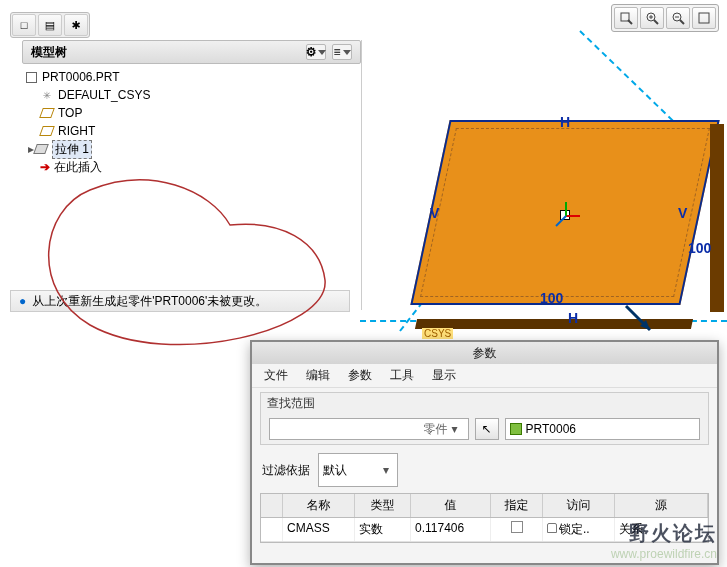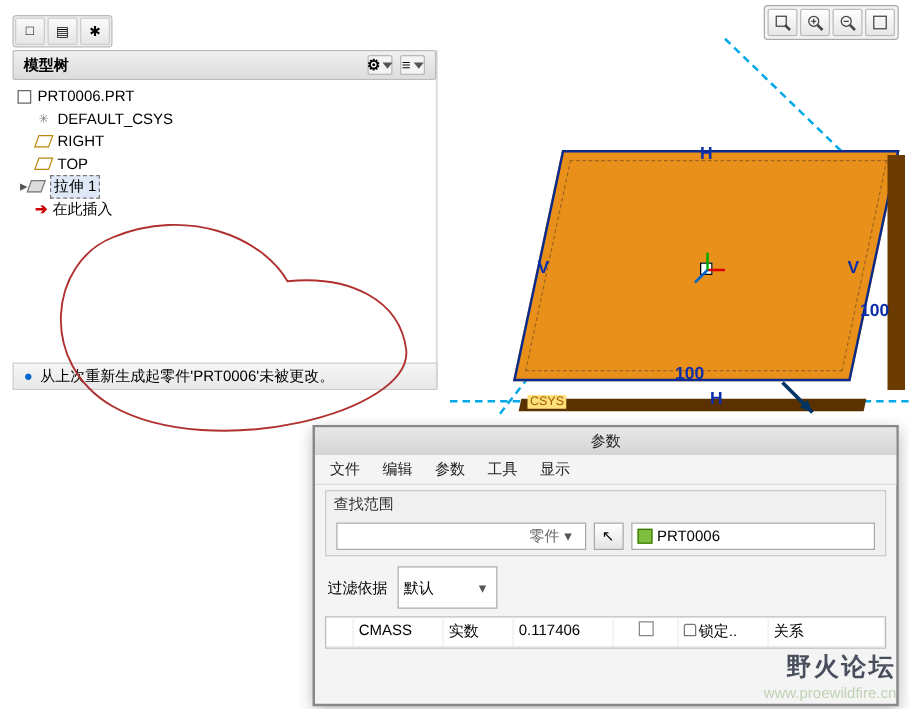--- a/index.html
+++ b/index.html
@@ -1,21 +1,21 @@
 <!DOCTYPE html>
 <html><head>
 <meta charset="utf-8">
 <style>
 *{box-sizing:border-box;margin:0;padding:0;font-family:"Microsoft YaHei","SimSun",Arial,sans-serif;font-size:12px}
 body{background:#fff;position:relative;width:727px;height:567px;overflow:hidden}
 .toolbar-top{position:absolute;left:10px;top:12px;display:flex;gap:2px;border:1px solid #bbb;border-radius:3px;background:#eee;padding:1px}
 .tb-btn{width:24px;height:22px;border:1px solid #ccc;background:linear-gradient(#fafafa,#e6e6e6);border-radius:2px;display:flex;align-items:center;justify-content:center;font-size:11px}
 .top-right-tools{position:absolute;right:8px;top:4px;display:flex;gap:2px;border:1px solid #aaa;border-radius:3px;background:#f4f4f4;padding:2px}
 .tr-btn{width:24px;height:22px;border:1px solid #bbb;background:linear-gradient(#fff,#e6e6e6);border-radius:2px;display:flex;align-items:center;justify-content:center}
-.left-panel{position:absolute;left:10px;top:40px;width:340px;height:270px;border-right:1px solid #ccc}
+.left-panel{position:absolute;left:22px;top:40px;width:340px;height:270px;border-right:1px solid #ccc}
 .panel-header{height:24px;background:linear-gradient(#f0f0f0,#dcdcdc);border:1px solid #bbb;border-radius:2px;display:flex;align-items:center;padding:0 8px;font-weight:bold;justify-content:space-between}
 .header-tools{display:flex;gap:6px}
 .header-tool{width:20px;height:16px;border:1px solid #b8b8b8;background:#f4f4f4;border-radius:2px;display:flex;align-items:center;justify-content:center;font-size:10px}
 .tree{padding:4px 2px;font-family:"SimSun",monospace;font-size:12px}
 .tree-node{display:flex;align-items:center;height:18px;white-space:nowrap}
 .tree-indent{display:inline-block}
 .tree-icon{width:14px;height:12px;display:inline-flex;align-items:center;justify-content:center;margin-right:4px}
 .datum-icon{width:12px;height:10px;transform:skewX(-20deg);border:1px solid #b8860b;display:inline-block}
 .cs-icon{font-size:10px;color:#888}
 .part-icon{width:11px;height:11px;background:#fff;border:1px solid #666;display:inline-block}
@@ -24,21 +24,21 @@
 .msg-bar{position:absolute;left:10px;top:290px;width:340px;height:22px;border:1px solid #ccc;background:linear-gradient(#f6f6f6,#e8e8e8);display:flex;align-items:center;padding:0 8px;font-family:"SimSun"}
 .msg-bullet{color:#06c;margin-right:6px}
 .ink{position:absolute;left:30px;top:170px;width:300px;height:200px;pointer-events:none}
 .viewport{position:absolute;left:360px;top:30px;right:0;height:310px}
 .solid{position:absolute;left:60px;top:80px;width:290px;height:210px}
 .face{position:absolute;left:10px;top:10px;width:270px;height:185px;background:#e8901a;transform:skewX(-12deg);border:2px solid #0b2b8c}
 .face-inner{position:absolute;inset:6px;border:1px dashed rgba(0,0,50,.3)}
 .side-r{position:absolute;right:-14px;top:14px;width:14px;height:188px;background:#6b3b00;transform:skewY(0deg)}
 .side-b{position:absolute;left:-4px;bottom:-9px;width:276px;height:10px;background:#5a3200;transform:skewX(-12deg)}
 .dim{position:absolute;color:#0c2ea8;font-weight:bold;font-size:14px}
-.csys-mark{position:absolute;left:62px;top:286px;font-size:10px;color:#a06000;background:#ffe07a;padding:0 2px}
+.csys-mark{position:absolute;left:62px;top:298px;font-size:10px;color:#a06000;background:#ffe07a;padding:0 2px}
 .dash{position:absolute;border-top:2px dashed #00a8e8}
 .origin{position:absolute;width:10px;height:10px;background:#fff;border:1px solid #000}
 .param-dlg{position:absolute;left:250px;top:340px;right:8px;bottom:2px;border:2px solid #888;background:#f4f4f4;box-shadow:0 4px 12px rgba(0,0,0,.3)}
 .dlg-title{height:22px;background:linear-gradient(#e8e8e8,#d4d4d4);display:flex;align-items:center;justify-content:center;font-size:12px;color:#222}
 .dlg-menu{height:24px;display:flex;align-items:center;gap:18px;padding:0 12px;color:#222;background:#f4f4f4;border-bottom:1px solid #ddd}
 .group{margin:4px 8px;border:1px solid #ccc;background:#f0f0f0}
 .group-title{padding:2px 6px;color:#333;font-size:12px}
 .group-body{display:flex;gap:6px;align-items:center;padding:4px 8px}
 .sel-input{flex:1;height:22px;border:1px solid #aaa;background:#fff;padding:0 6px;color:#666;display:flex;align-items:center;justify-content:flex-end}
 .dd{width:14px;text-align:center;color:#555}
@@ -123,28 +123,28 @@
     <div class="tree-node">
       <span class="tree-indent" style="width:16px"></span>
       <span class="tree-icon cs-icon">✳</span>
       <span>DEFAULT_CSYS</span>
     </div>
     <div class="tree-node">
       <span class="tree-indent" style="width:16px"></span>
       <span class="tree-icon">
           <span class="datum-icon"></span>
         </span>
+      <span>TOP</span>
+    </div>
+    <div class="tree-node">
+      <span class="tree-indent" style="width:16px"></span>
+      <span class="tree-icon">
+          <span class="datum-icon"></span>
+        </span>
       <span>RIGHT</span>
-    </div>
-    <div class="tree-node">
-      <span class="tree-indent" style="width:16px"></span>
-      <span class="tree-icon">
-          <span class="datum-icon"></span>
-        </span>
-      <span>TOP</span>
     </div>
     <div class="tree-node">
       <span class="tree-indent" style="width:4px"></span>
         <span style="color:#555">▸</span>
       <span class="tree-icon">
           <span class="datum-icon" style="border-color:#777;background:#ddd"></span>
         </span>
       <span class="sel">拉伸 1</span>
     </div>
     <div class="tree-node">
@@ -218,20 +218,29 @@
     </div>
   </div>
   <div class="filter-row">
     <span>过滤依据</span>
     <div class="filter-inp">
       <span>默认</span>
         <span class="dd">▾</span>
     </div>
   </div>
   <div class="grid">
+    <div class="grid-head">
+      <div class="c-pick"></div>
+      <div class="c-name">名称</div>
+      <div class="c-type">类型</div>
+      <div class="c-val">值</div>
+      <div class="c-spec">指定</div>
+      <div class="c-acc">访问</div>
+      <div class="c-src">源</div>
+    </div>
     <div class="grid-row">
       <div class="c-pick"></div>
       <div class="c-name">CMASS</div>
       <div class="c-type">实数</div>
       <div class="c-val">0.117406</div>
       <div class="c-spec">
           <div class="chk"></div>
         </div>
       <div class="c-acc"><span class="lock-ico"></span><span>锁定..</span></div>
       <div class="c-src">关系</div>

